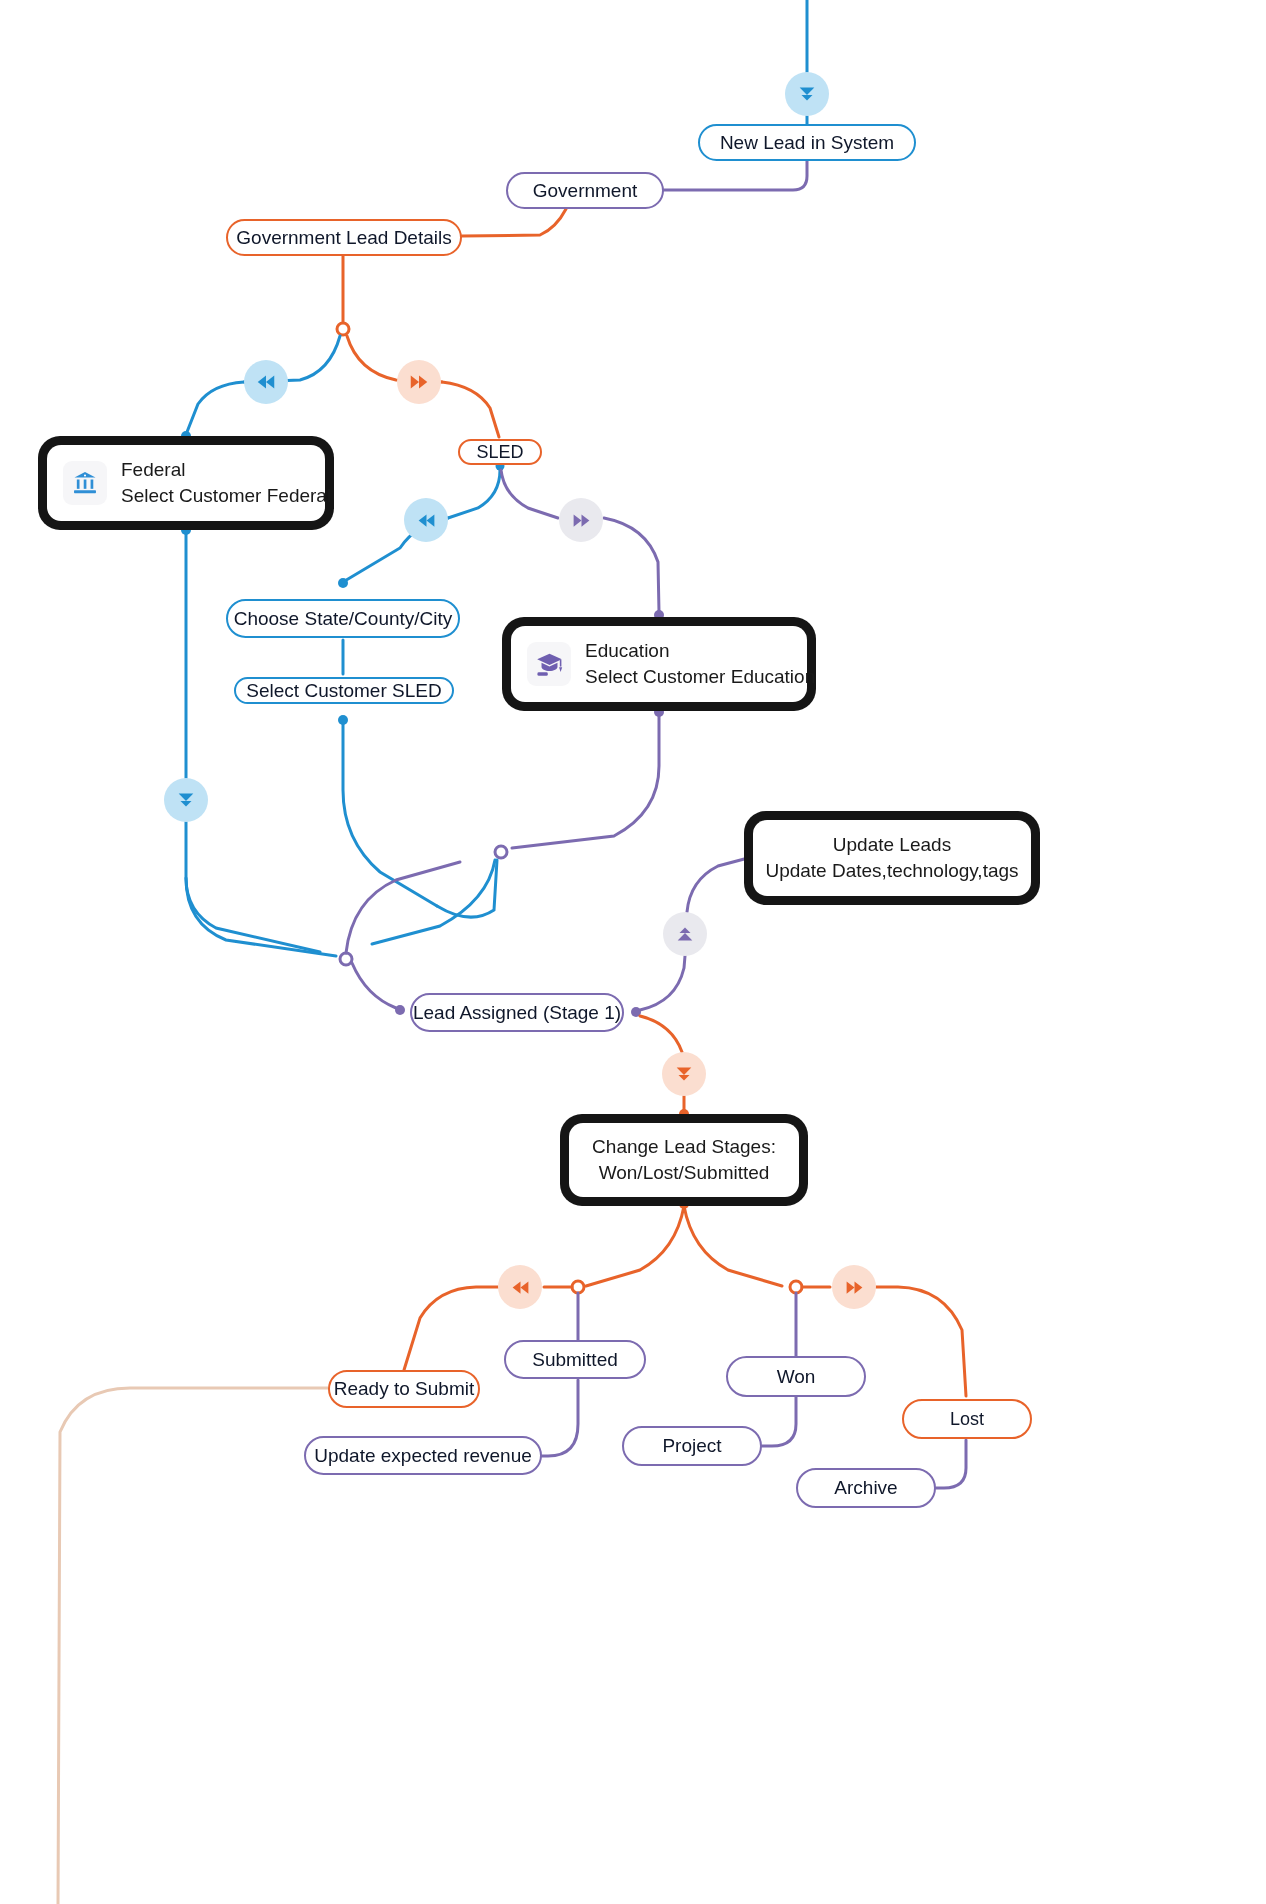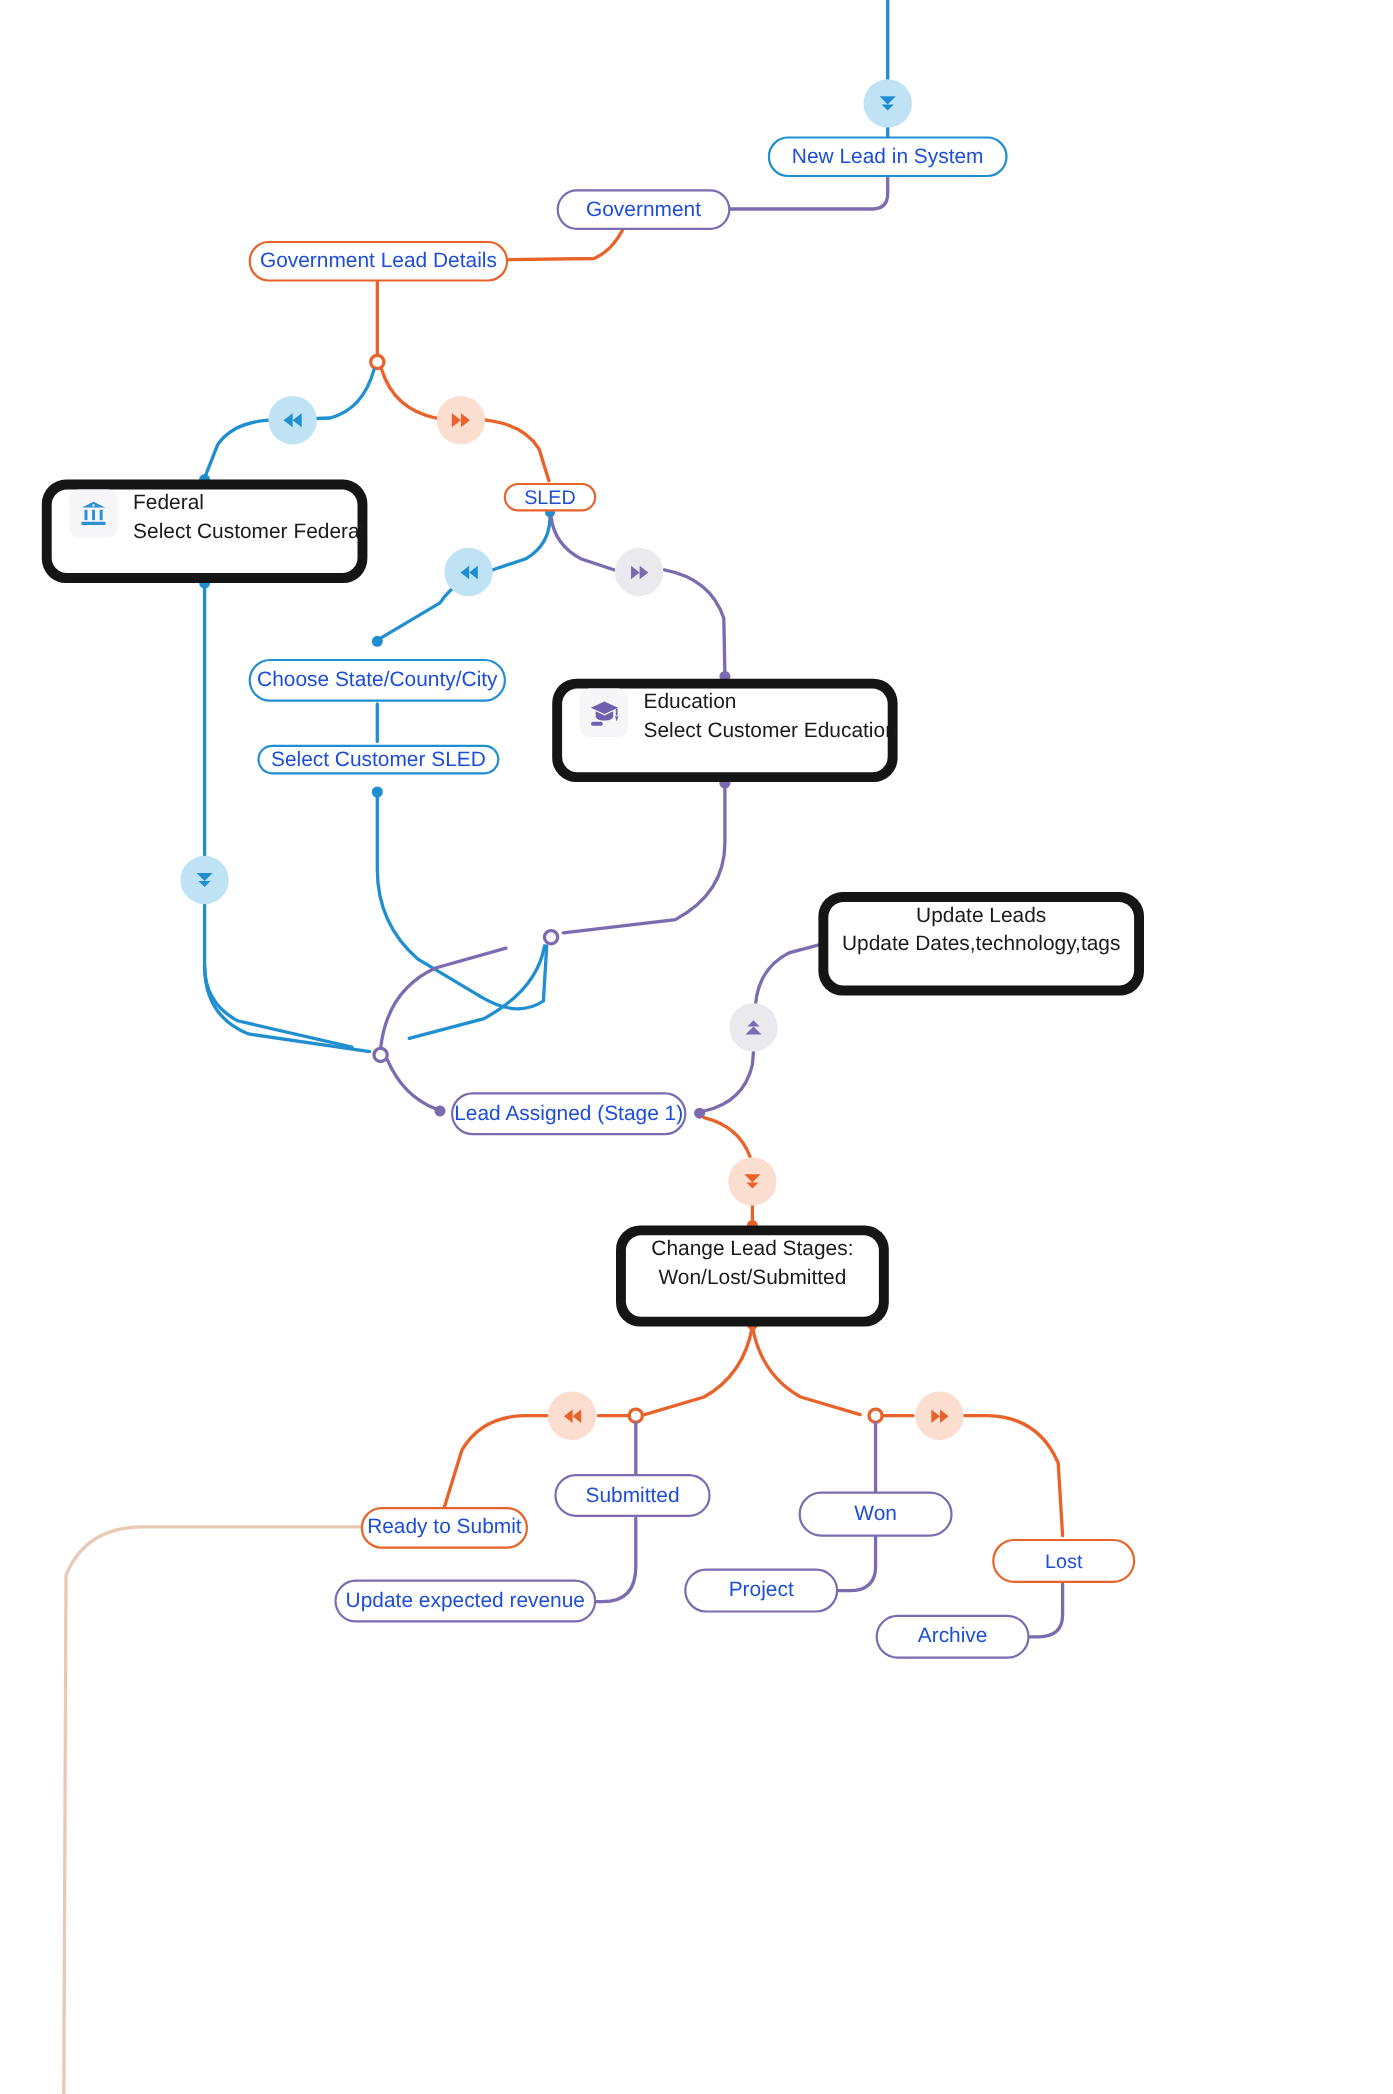--- a/index.html
+++ b/index.html
@@ -8,21 +8,21 @@
   #wires{position:absolute;left:0;top:0;width:1266px;height:1904px;}
 
   
   .pill{
     position:absolute;
     display:flex;align-items:center;justify-content:center;
     box-sizing:border-box;
     background:#ffffff;
     border:2px solid #7c6bb0;
     border-radius:999px;
-    color:#1d4ed8;
+    color:#0f172a;
     font-size:19px;
     line-height:1.15;
     white-space:nowrap;
     padding:0 18px;
     z-index:5;
   }
   .pill.blue{border-color:#1f8fd0;}
   .pill.orange{border-color:#e8632a;}
   .pill.purple{border-color:#7c6bb0;}
   .pill.small{font-size:18px;border-width:2px;}
@@ -34,21 +34,21 @@
     background:#151515;
     border-radius:22px;
     padding:9px;
     z-index:6;
   }
   .card-inner{
     width:100%;height:100%;
     box-sizing:border-box;
     background:#ffffff;
     border-radius:14px;
-    display:flex;
+    display:flex;align-items:center;
     padding:0 16px;
     gap:14px;
   }
   .card-inner.center{justify-content:center;text-align:center;}
   .card-text{font-size:19px;line-height:1.35;color:#1a1a1a;white-space:nowrap;}
   .card-icon{
     width:44px;height:44px;flex:0 0 44px;
     background:#f6f6f8;border-radius:9px;
     display:flex;align-items:center;justify-content:center;
   }

